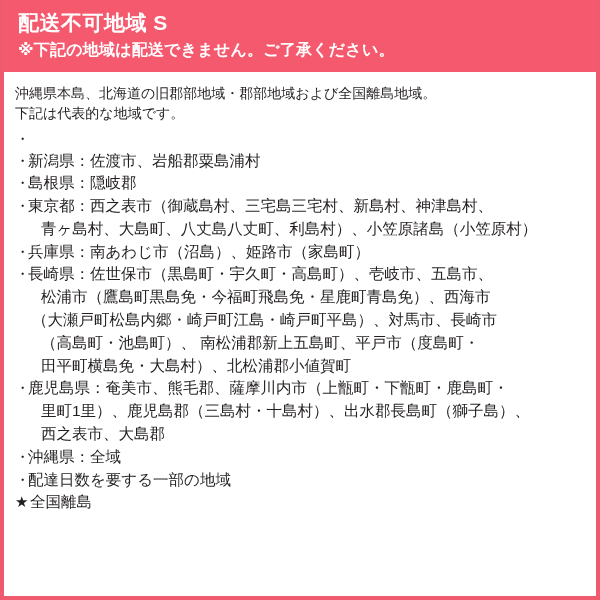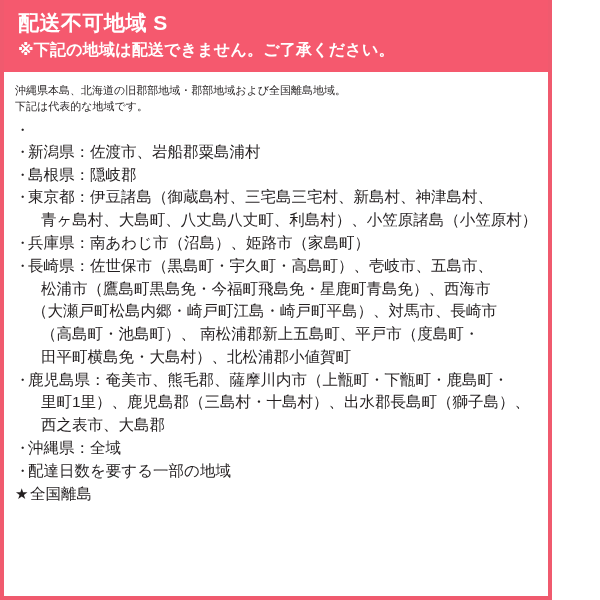--- a/index.html
+++ b/index.html
@@ -9,21 +9,21 @@
   body {
     width: 600px;
     height: 600px;
     background: #ffffff;
     font-family: "Liberation Sans", "DejaVu Sans", sans-serif;
     color: #231f20;
     overflow: hidden;
   }
   .page {
     position: relative;
-    width: 552px;
+    width: 600px;
     height: 600px;
     box-sizing: border-box;
     border-left: 4px solid #f05a6e;
     border-right: 4px solid #f05a6e;
     border-bottom: 4px solid #f05a6e;
     background: #ffffff;
   }
   .header {
     background: #f5596e;
     color: #ffffff;
@@ -41,21 +41,21 @@
     font-weight: bold;
     line-height: 1.35;
     letter-spacing: 0.2px;
     margin-top: 2px;
   }
   .body {
     padding: 11px 10px 0 11px;
     box-sizing: border-box;
   }
   .intro {
-    font-size: 11px;
+    font-size: 14px;
     line-height: 1.45;
     color: #231f20;
   }
   .intro div {
     white-space: nowrap;
   }
   .list {
     margin-top: 4px;
   }
   .item {
@@ -125,21 +125,21 @@
         </div>
         <div class="item">
           <span class="bullet">・</span>
           <span class="item-text">
             <div class="ln">島根県：隠岐郡</div>
           </span>
         </div>
         <div class="item">
           <span class="bullet">・</span>
           <span class="item-text">
-            <div class="ln">東京都：伊豆諸島（御蔵島村、三宅島三宅村、新島村、神津島村、</div>
+            <div class="ln">東京都：西之表市（御蔵島村、三宅島三宅村、新島村、神津島村、</div>
             <div class="ln indent">青ヶ島村、大島町、八丈島八丈町、利島村）、小笠原諸島（小笠原村）</div>
           </span>
         </div>
         <div class="item">
           <span class="bullet">・</span>
           <span class="item-text">
             <div class="ln">兵庫県：南あわじ市（沼島）、姫路市（家島町）</div>
           </span>
         </div>
         <div class="item">

